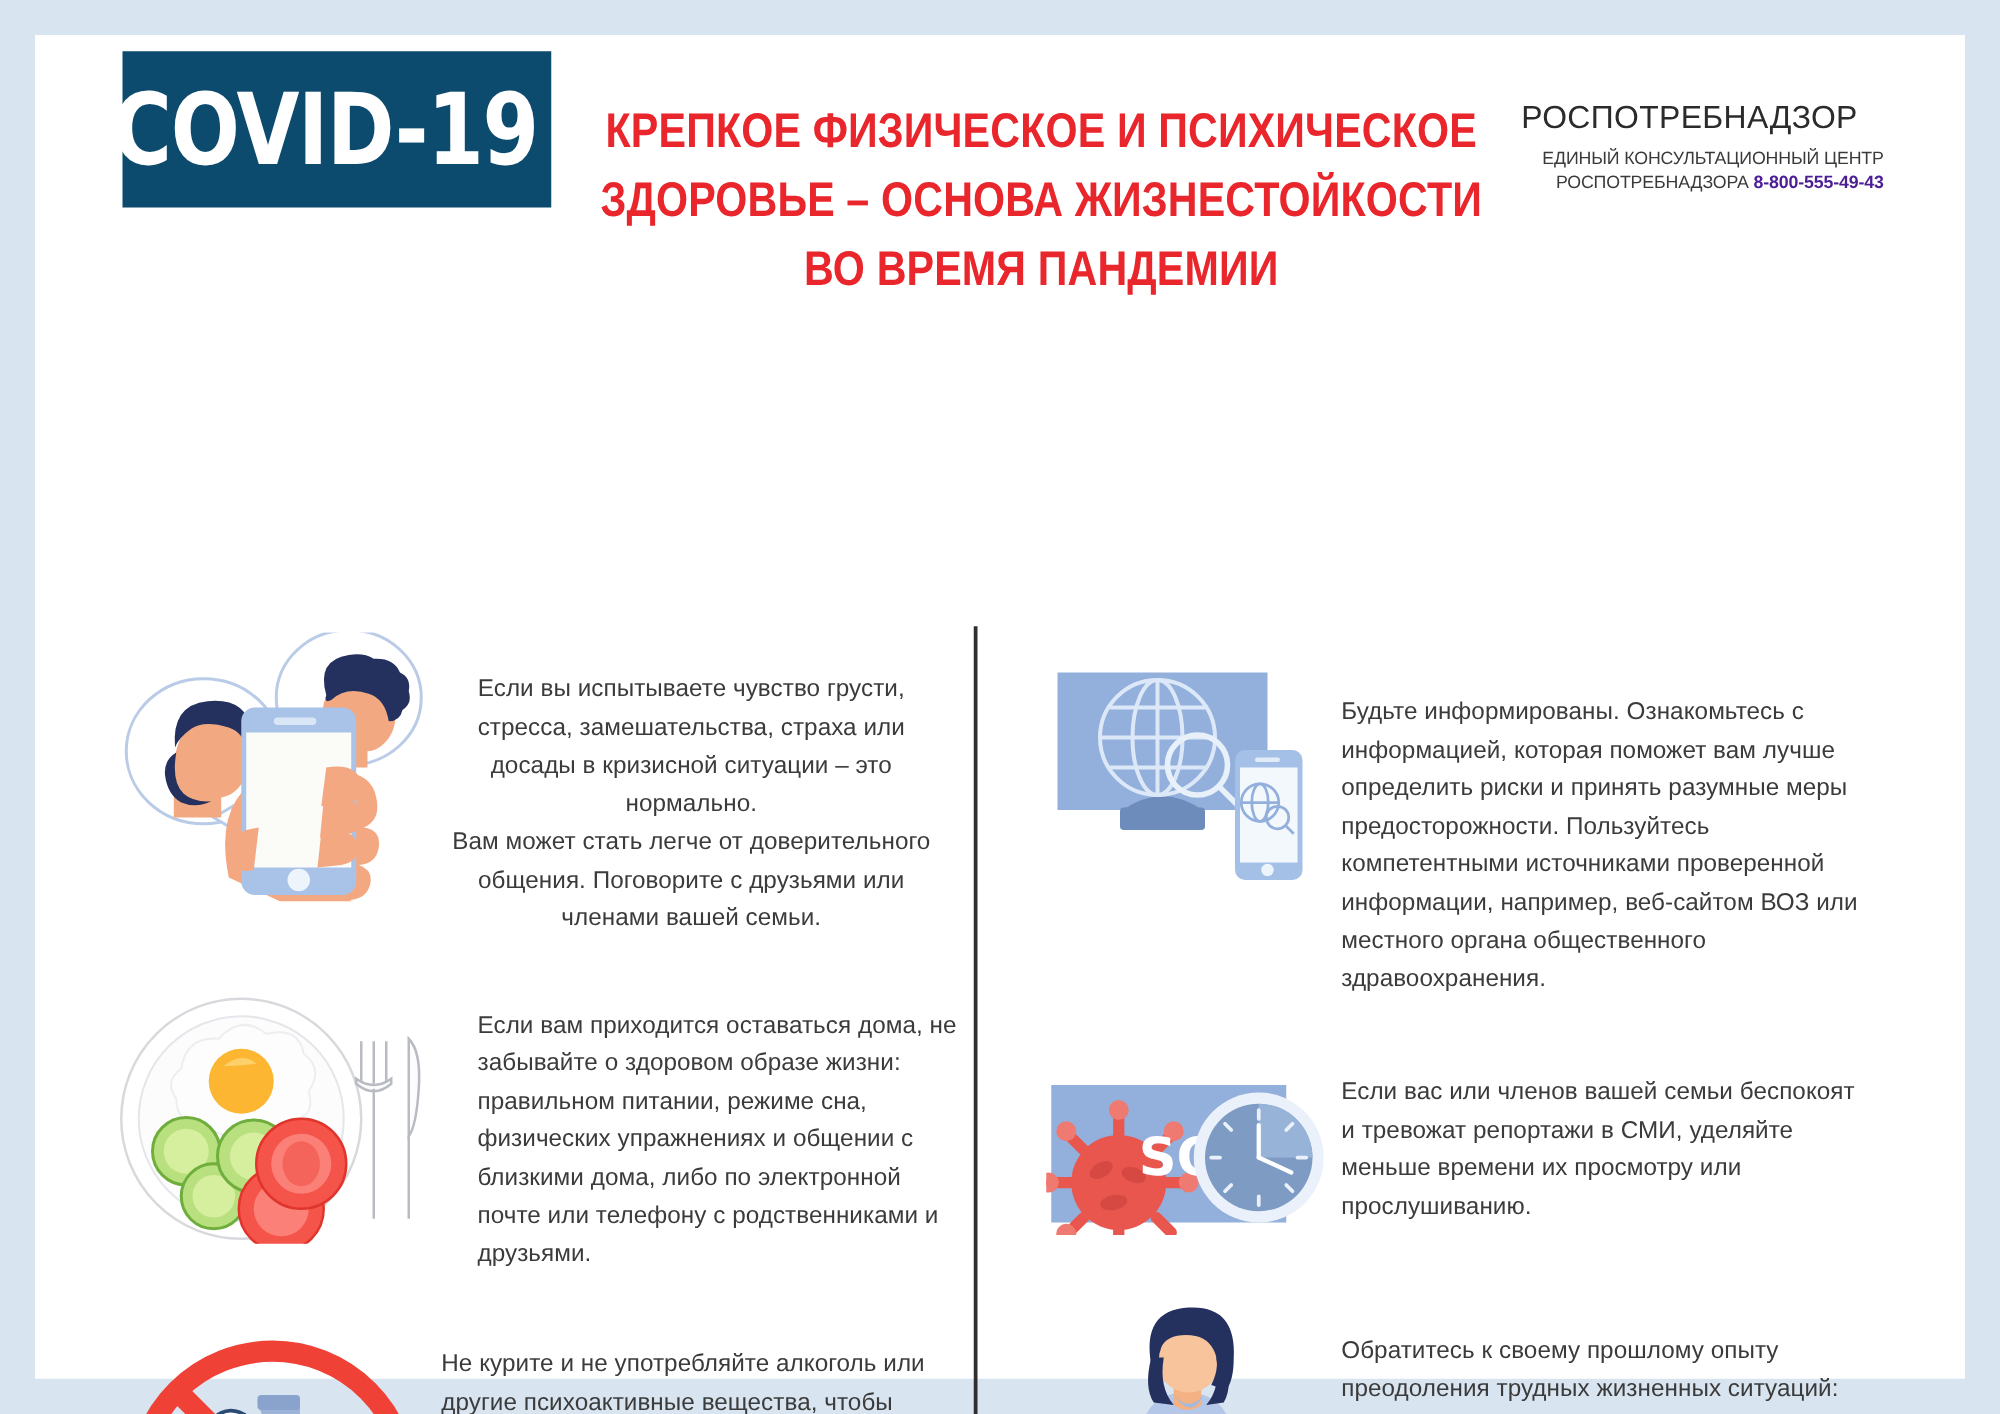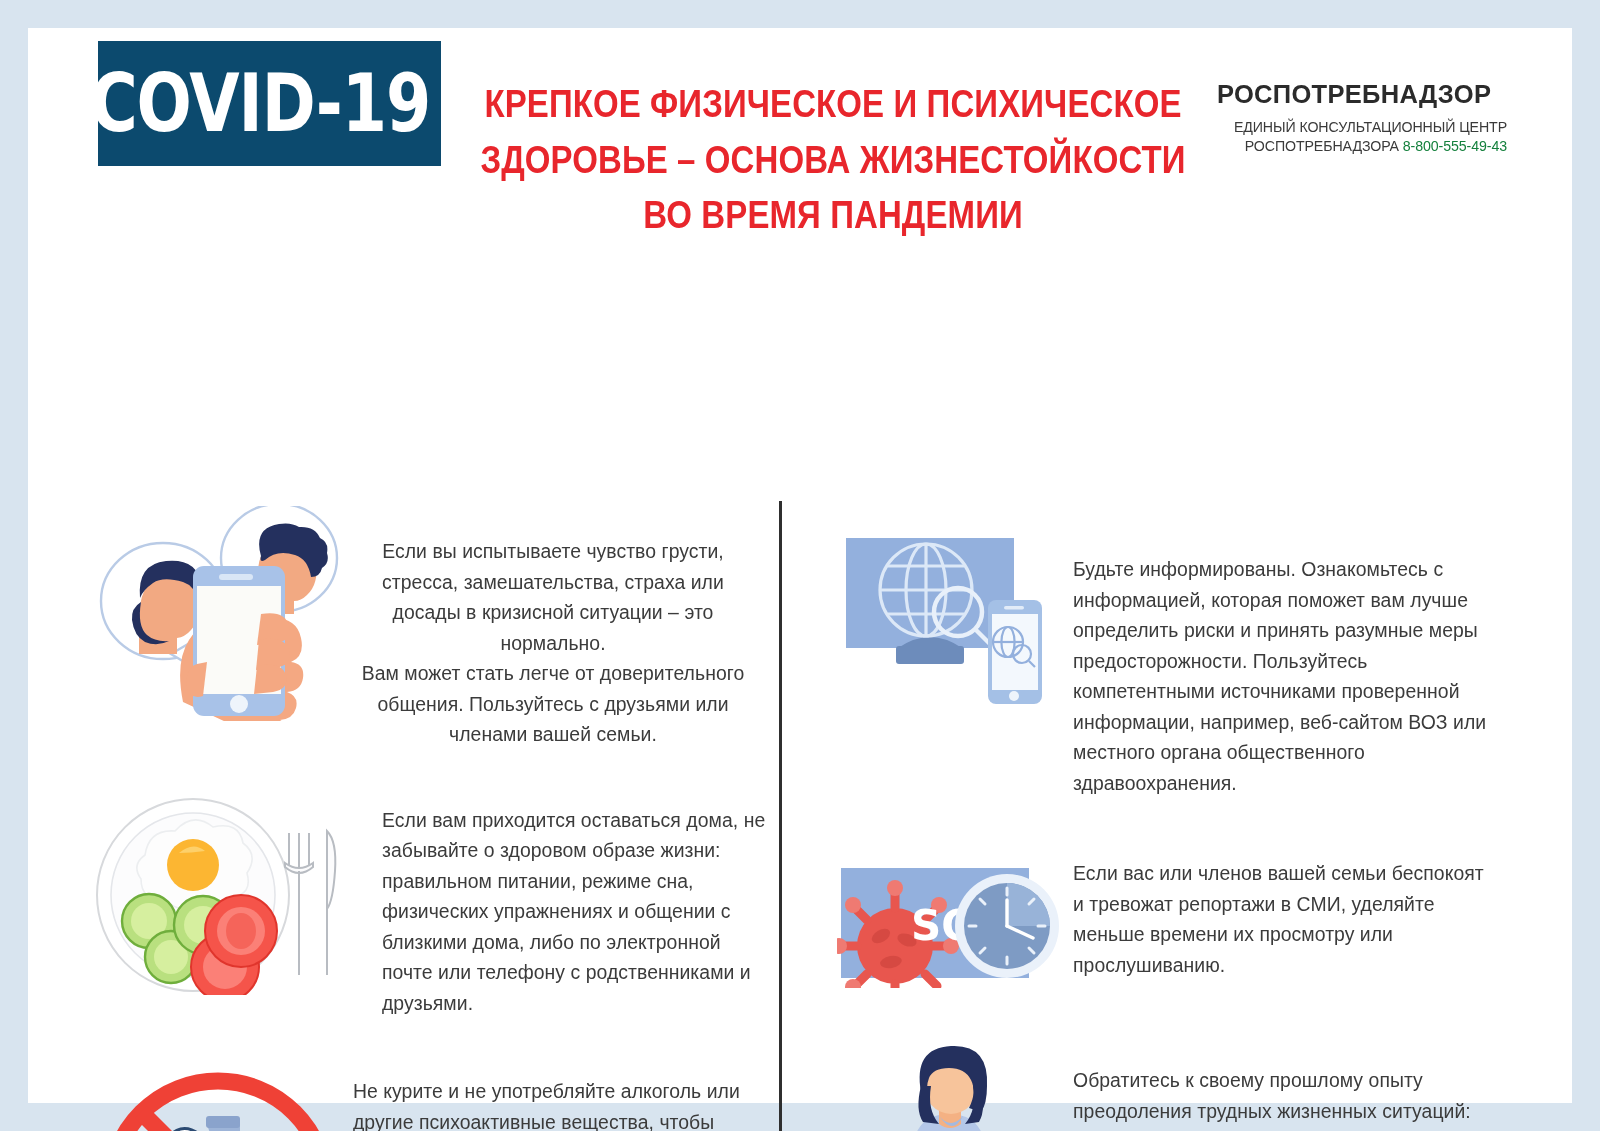--- a/index.html
+++ b/index.html
@@ -53,34 +53,34 @@
   .brand{
     position:absolute;
     right:65px;top:52px;
     text-align:left;
     width:290px;
   }
   .brand-name{
     color:#2b2b2b;
     font-size:25.5px;
     letter-spacing:0.3px;
-    font-weight:bold;
+    font-weight:normal;
     white-space:nowrap;
     font-family:"Liberation Sans",sans-serif;
   }
   .brand-sub{
     margin-top:9px;
     color:#3a3a3a;
     font-size:14.2px;
     line-height:18.5px;
     letter-spacing:-0.1px;
     white-space:nowrap;
     text-align:right;
   }
-  .brand-phone{color:#15803d;font-weight:normal;}
+  .brand-phone{color:#4c1d95;font-weight:bold;}
 
   
   .content{position:relative;}
   .divider{
     position:absolute;
     left:751px;top:268px;
     width:3px;height:728px;
     background:#2f2f2f;
   }
 
@@ -191,21 +191,21 @@
             <circle cx="146" cy="198" r="9" fill="#eef4fb"></circle>
 
             <path d="M168 108 q24 -4 28 12 q3 14 -12 17 l-20 2 z" fill="#f4a882"></path>
             <path d="M166 134 q26 -5 30 11 q3 14 -13 17 l-20 2 z" fill="#f4a882"></path>
             <path d="M164 160 q26 -5 29 10 q3 13 -13 16 l-19 2 z" fill="#f4a882"></path>
             <path d="M110 190 q-14 4 -16 -10 q-2 -18 10 -22 l10 -2 z" fill="#f4a882"></path>
           </svg>
         </div>
         <div class="text-cell">
           <p>Если вы испытываете чувство грусти, стресса, замешательства, страха или досады в кризисной ситуации – это нормально.</p>
-          <p>Вам может стать легче от доверительного общения. Пользуйтесь с друзьями или членами вашей семьи.</p>
+          <p>Вам может стать легче от доверительного общения. Поговорите с друзьями или членами вашей семьи.</p>
         </div>
       </div>
 
       <div class="block lb2">
         <div class="icon-cell">
           <svg width="250" height="200" viewBox="0 0 250 200">
             <circle cx="100" cy="100" r="96" fill="#ffffff" stroke="#d7d9dc" stroke-width="2"></circle>
             <circle cx="100" cy="100" r="82" fill="#fcfcfd" stroke="#e4e6ea" stroke-width="1.6"></circle>
 
             <path d="M52 60 q4 -26 30 -24 q18 -20 38 -4 q26 -6 30 16 q16 12 4 30 q6 22 -16 24 q-12 18 -32 8 q-20 10 -34 -6 q-24 2 -24 -20 q-10 -14 4 -24 z" fill="#fdfdfd" stroke="#eceef0" stroke-width="1.6"></path>

